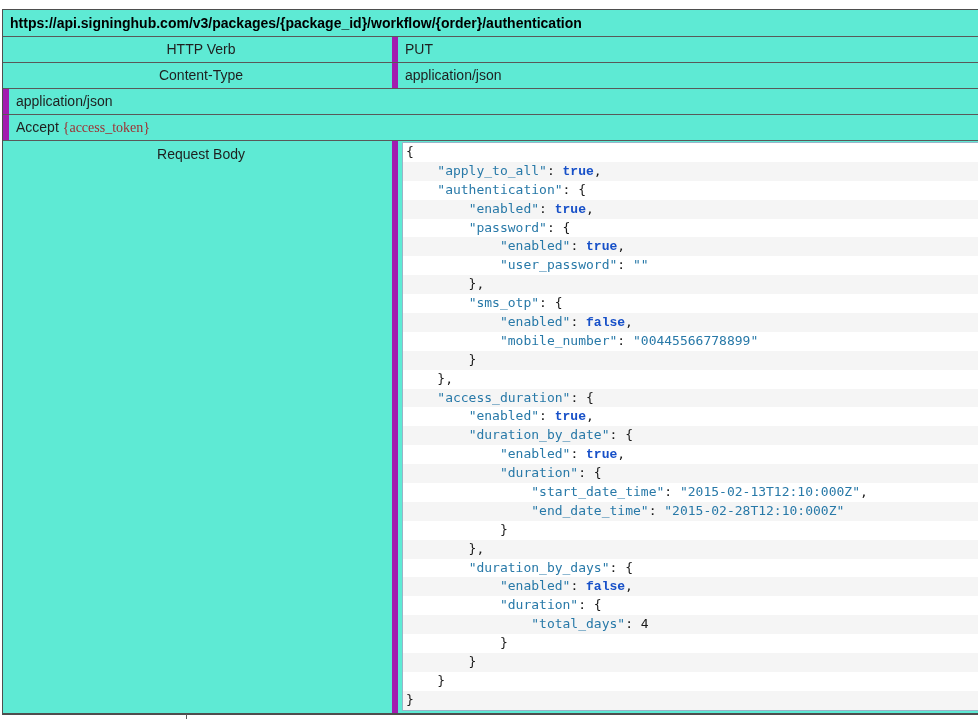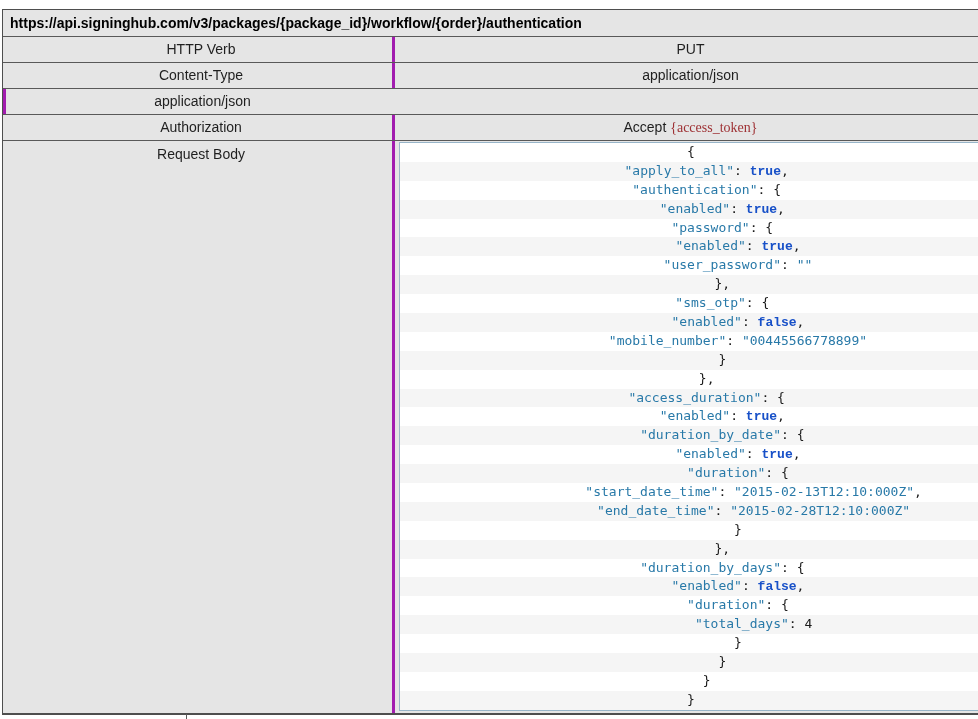--- a/index.html
+++ b/index.html
@@ -2,41 +2,40 @@
 <html><head>
 <meta charset="utf-8">
 <style>
   html,body{margin:0;padding:0;background:#ffffff;}
   body{width:978px;height:719px;position:relative;overflow:hidden;
        font-family:"Liberation Sans","DejaVu Sans",sans-serif;color:#1a1a1a;}
 
   .api-table{
     position:absolute;top:9px;left:2px;width:976px;
     border:1px solid #4e4e4e;border-right:none;border-bottom:2px solid #4e4e4e;
-    background:#e5e5e5;
+    background:#5eead4;
   }
   .hdr-row{
     height:26px;line-height:26px;padding-left:7px;
     font-size:14px;font-weight:bold;color:#000;
     white-space:nowrap;overflow:hidden;
   }
   .trow{
     display:grid;grid-template-columns:389px 1fr;
     border-top:1px solid #595959;
   }
   .trow .lbl{
     height:25px;line-height:25px;padding-left:7px;font-size:14px;color:#1f1f1f;
     white-space:nowrap;
     text-align:center;
   }
   .trow .val{
-    border-left:3px solid #a21caf;
+    border-left:6px solid #a21caf;
     height:25px;line-height:25px;padding-left:7px;font-size:14px;color:#1f1f1f;
     white-space:nowrap;
-    text-align:center;
   }
   .token-red{color:#9e3134;font-family:Liberation Serif, serif;}
   .body-row{border-top:1px solid #595959;}
   .body-row .lbl{height:auto;line-height:20px;padding-top:3px;}
   .body-row .val{height:571px;line-height:normal;padding:1px 0 0 4px;overflow:hidden;}
 
   .code-block{
     border:1px solid #98b5c9;border-right:none;
     background:#ffffff;overflow:hidden;
   }
@@ -73,21 +72,20 @@
   <div class="trow">
     <div class="lbl">Content-Type</div>
     <div class="val">application/json</div>
   </div>
 
   <div class="trow">
     <div class="val">application/json</div>
   </div>
 
   <div class="trow">
-    <div class="lbl">Authorization</div>
     <div class="val"><span>Accept </span><span class="token-red">{access_token}</span></div>
   </div>
 
   <div class="trow body-row">
     <div class="lbl">Request Body</div>
     <div class="val">
       <div class="code-block">
           <div class="code-line"><span class="tok-p">{</span></div>
           <div class="code-line alt"><span class="tok-p">    </span><span class="tok-k">"apply_to_all"</span><span class="tok-p">: </span><span class="tok-b">true</span><span class="tok-p">,</span></div>
           <div class="code-line"><span class="tok-p">    </span><span class="tok-k">"authentication"</span><span class="tok-p">: {</span></div>

